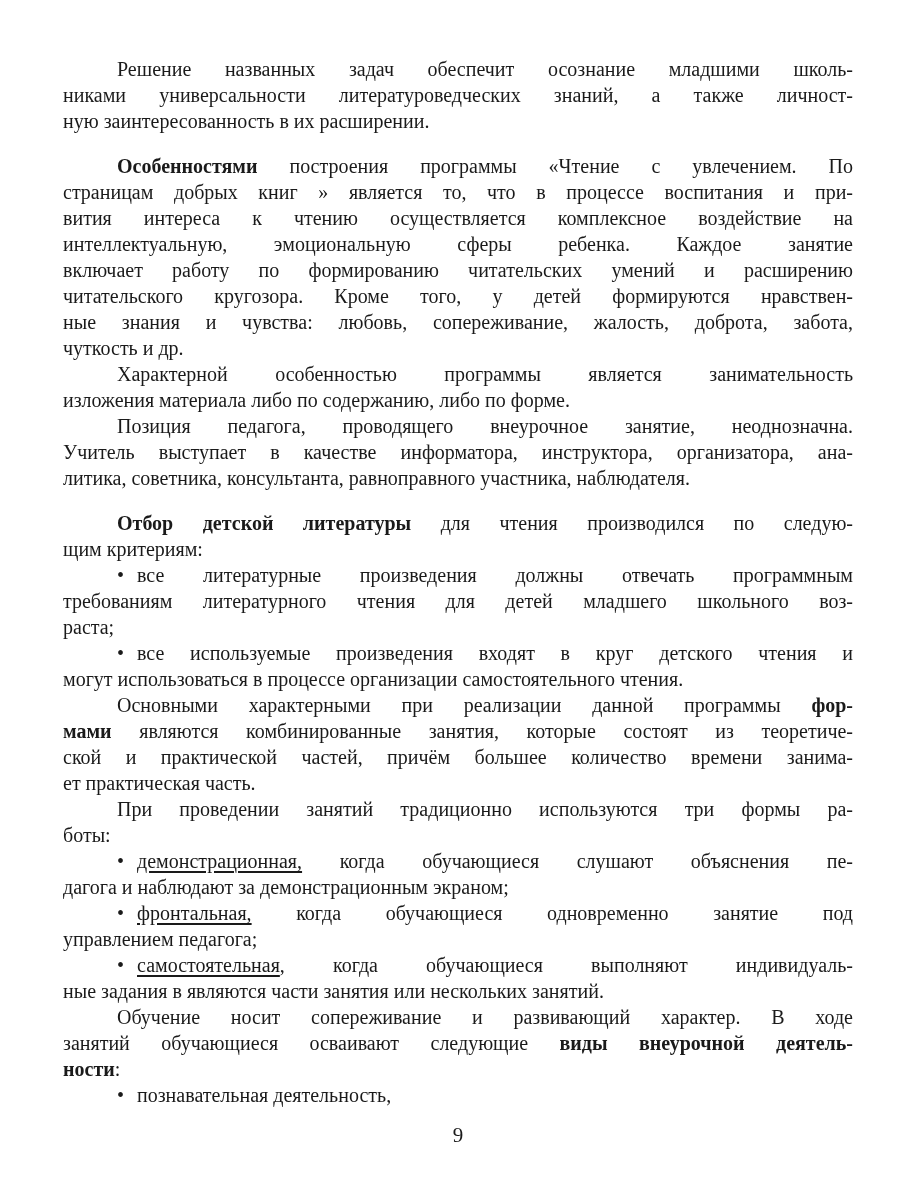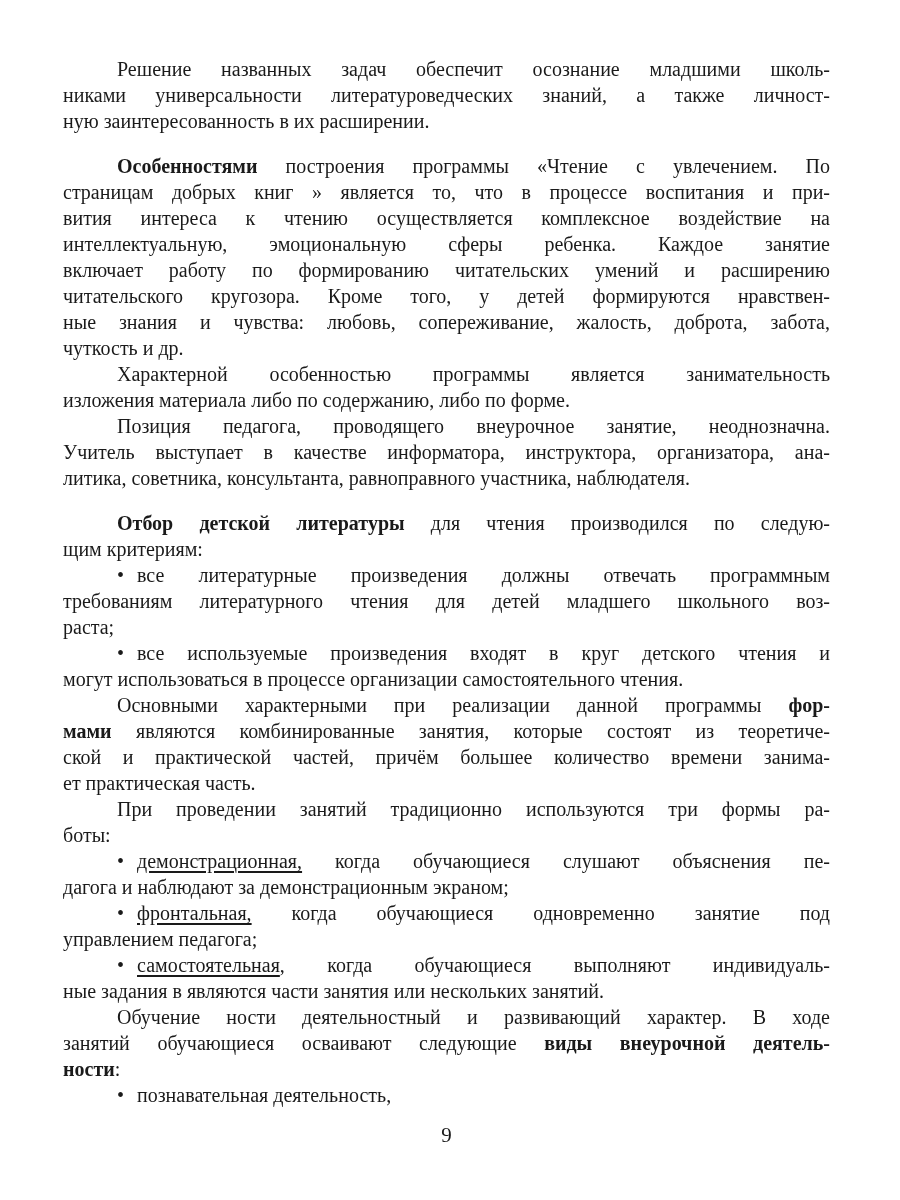--- a/index.html
+++ b/index.html
@@ -11,21 +11,21 @@
     width: 900px;
     height: 1200px;
     font-family: "Liberation Serif", "DejaVu Serif", serif;
     color: #1a1a1a;
     overflow: hidden;
   }
   .page {
     box-sizing: border-box;
     width: 900px;
     height: 972px;
-    padding: 56px 70px 0 63px;
+    padding: 56px 47px 0 63px;
   }
   .block { margin: 0; }
   .block.gap-before { margin-top: 19px; }
   .line {
     font-size: 20px;
     line-height: 26px;
     text-align: justify;
     text-align-last: justify;
     white-space: normal;
   }
@@ -100,21 +100,21 @@
       </div>
       <div class="block">
         <div class="line first"><span class="run bullet">•</span><span class="run underline">фронтальная,</span><span class="run"> когда обучающиеся одновременно занятие под</span></div>
         <div class="line lastline"><span class="run">управлением педагога;</span></div>
       </div>
       <div class="block">
         <div class="line first"><span class="run bullet">•</span><span class="run underline">самостоятельная</span><span class="run">, когда обучающиеся выполняют индивидуаль-</span></div>
         <div class="line lastline"><span class="run">ные задания в являются части занятия или нескольких занятий.</span></div>
       </div>
       <div class="block">
-        <div class="line first"><span class="run">Обучение ности деятельностный и развивающий характер. В ходе</span></div>
+        <div class="line first"><span class="run">Обучение носит сопереживание и развивающий характер. В ходе</span></div>
         <div class="line"><span class="run">занятий обучающиеся осваивают следующие </span><span class="run bold">виды внеурочной деятель-</span></div>
         <div class="line lastline"><span class="run bold">ности</span><span class="run">:</span></div>
       </div>
       <div class="block">
         <div class="line first lastline"><span class="run bullet">•</span><span class="run">познавательная деятельность,</span></div>
       </div>
     </div>
   <div class="footer">9</div>
 </div>
 

